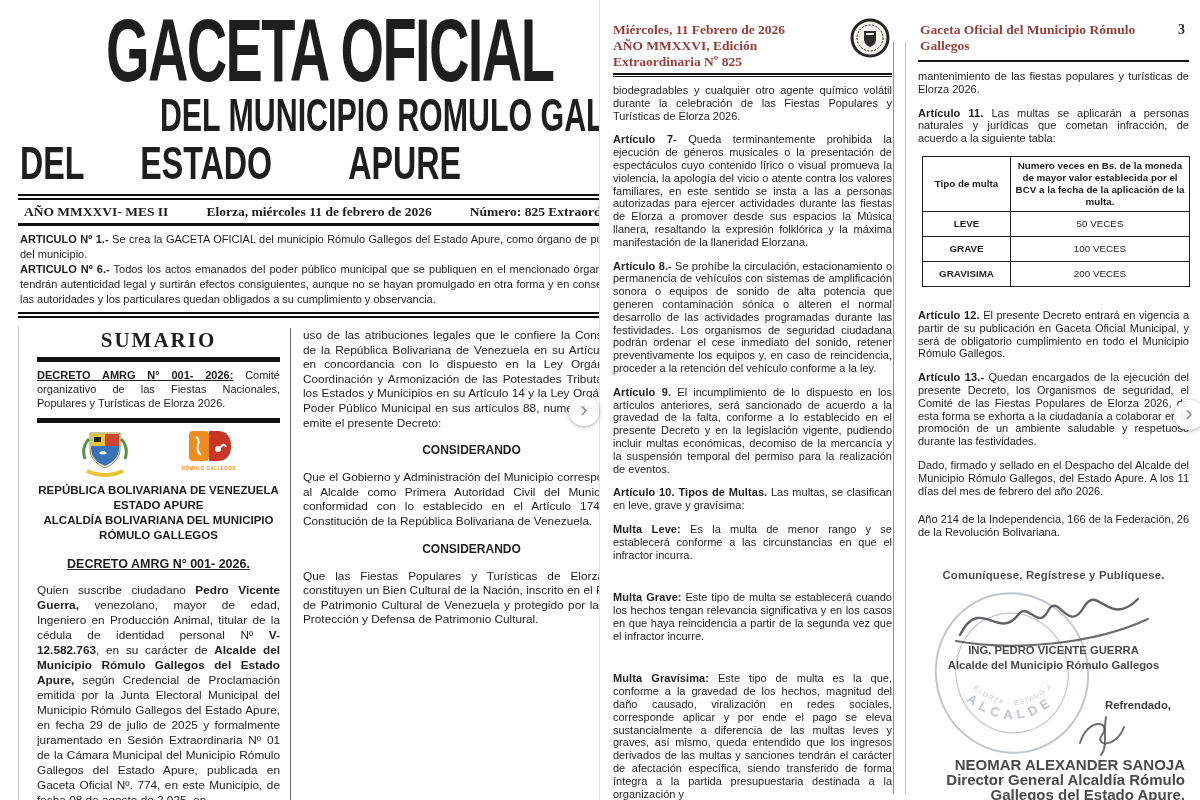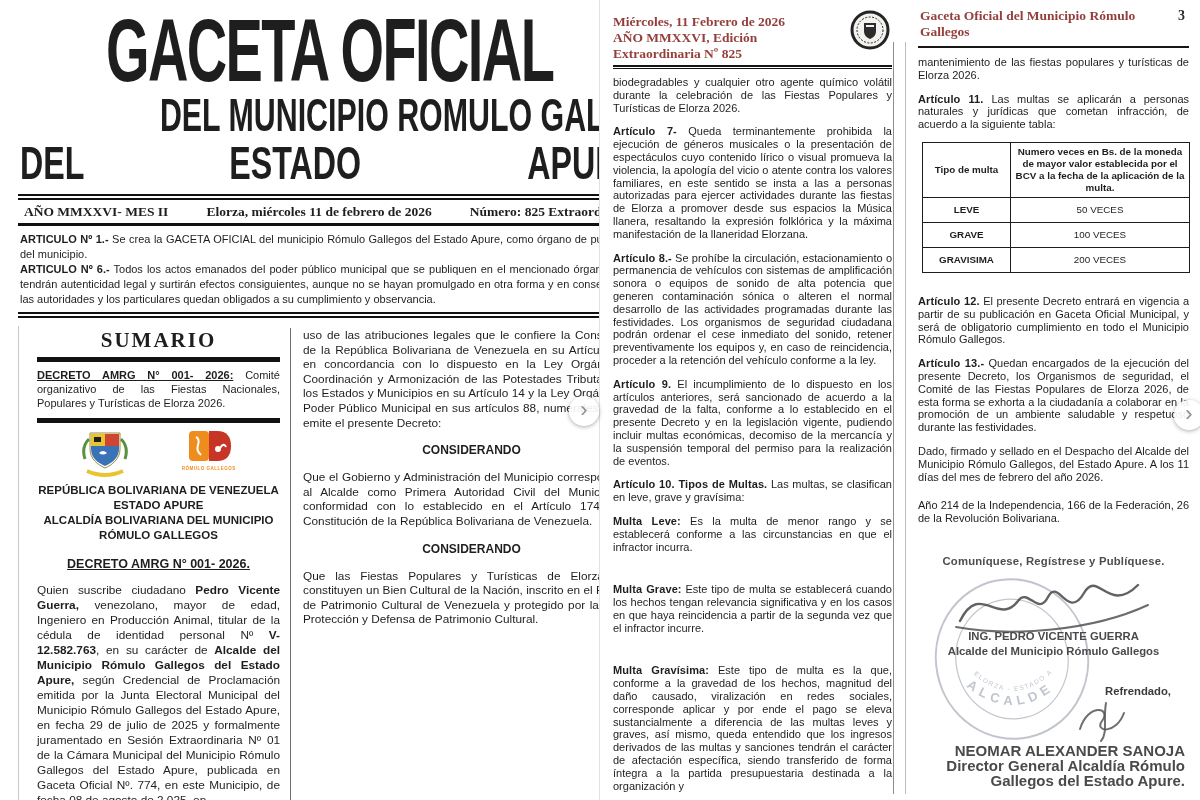--- a/index.html
+++ b/index.html
@@ -1,29 +1,29 @@
 <!DOCTYPE html>
 <html><head>
 <meta charset="utf-8">
 <style>
   *{margin:0;padding:0;box-sizing:border-box}
   html,body{width:1200px;height:800px}
   body{position:relative;overflow:hidden;background:#ffffff;font-family:"Liberation Sans",sans-serif;color:#1e1e1e}
   .page{position:absolute;top:0;height:800px;background:#fff}
   #page-left{left:0;width:660px;padding:2px 18px 0 18px}
-  #page-mid{left:600px;width:305px;padding:14px 13px 0 13px}
-  #page-right{left:905px;width:295px;padding:6px 11px 0 13px}
+  #page-mid{left:600px;width:305px;padding:22px 13px 0 13px}
+  #page-right{left:905px;width:295px;padding:20px 11px 0 13px}
   .seam{position:absolute;top:0;bottom:0;width:1px;background:#e2e2e2}
   .gutter{position:absolute;top:42px;bottom:6px;width:1px}
   
   .mast-title{text-align:center;white-space:nowrap;font-weight:bold;font-size:70px;line-height:76px;letter-spacing:-2px}
   .mast-title>span{display:inline-block;transform:scale(0.80,1.28);transform-origin:center top}
   .mast-l2{text-align:center;white-space:nowrap;font-weight:bold;font-size:46px;line-height:46px;margin-top:14px}
   .mast-l2>span{display:inline-block;transform:scaleX(0.66);transform-origin:center}
-  .mast-l3{display:flex;justify-content:space-between;font-weight:bold;font-size:46px;line-height:46px;margin-top:2px;padding:0 2px}
+  .mast-l3{display:flex;font-weight:bold;font-size:46px;line-height:46px;margin-top:2px;padding:0 2px}
   .mast-l3 span{display:inline-block;transform:scaleX(0.70)}
   .mast-l3 span:first-child{transform-origin:left}
   .mast-l3 span:last-child{transform-origin:right}
   .dbl{height:6px;border-top:2px solid #111;border-bottom:2px solid #111;margin-top:8px}
   .dateline{display:flex;justify-content:space-between;align-items:center;font-family:"Liberation Serif",serif;font-weight:bold;font-size:13.5px;padding:4px 6px 3px 6px}
   .rule2{height:3px;border-top:2px solid #111;border-bottom:1px solid #111}
   .art-block{font-size:11px;line-height:15px;text-align:justify;padding:6px 2px 5px 2px}
   .cols{display:flex;margin-top:8px}
   .col1{width:272px;padding:0 10px 0 18px;border-left:1px solid #c9c9c9}
   .colsep{width:1px;background:#6f6f6f;margin-top:2px}

